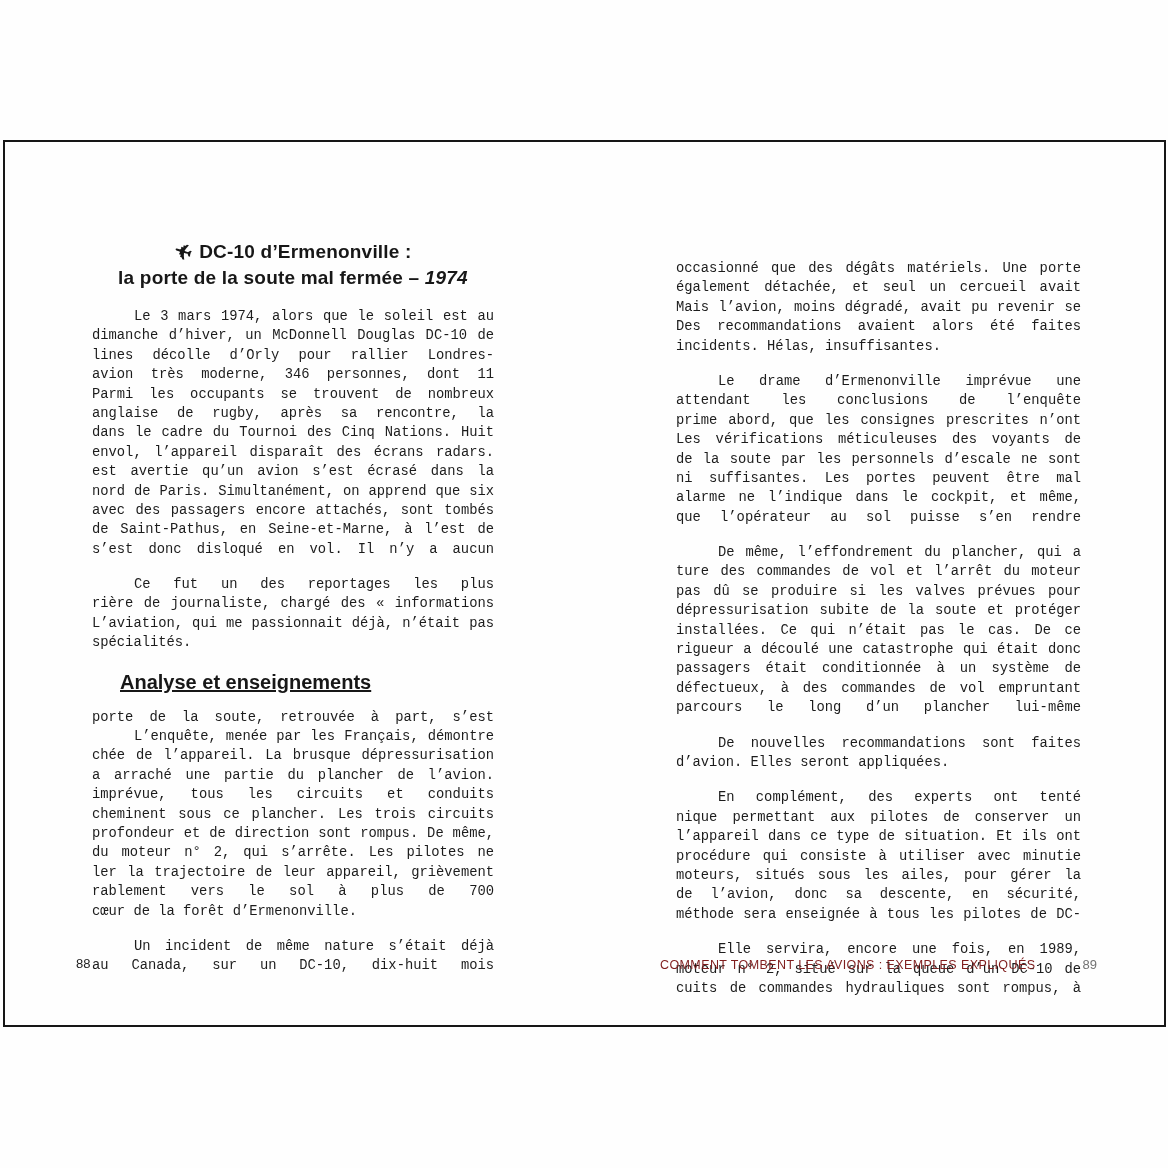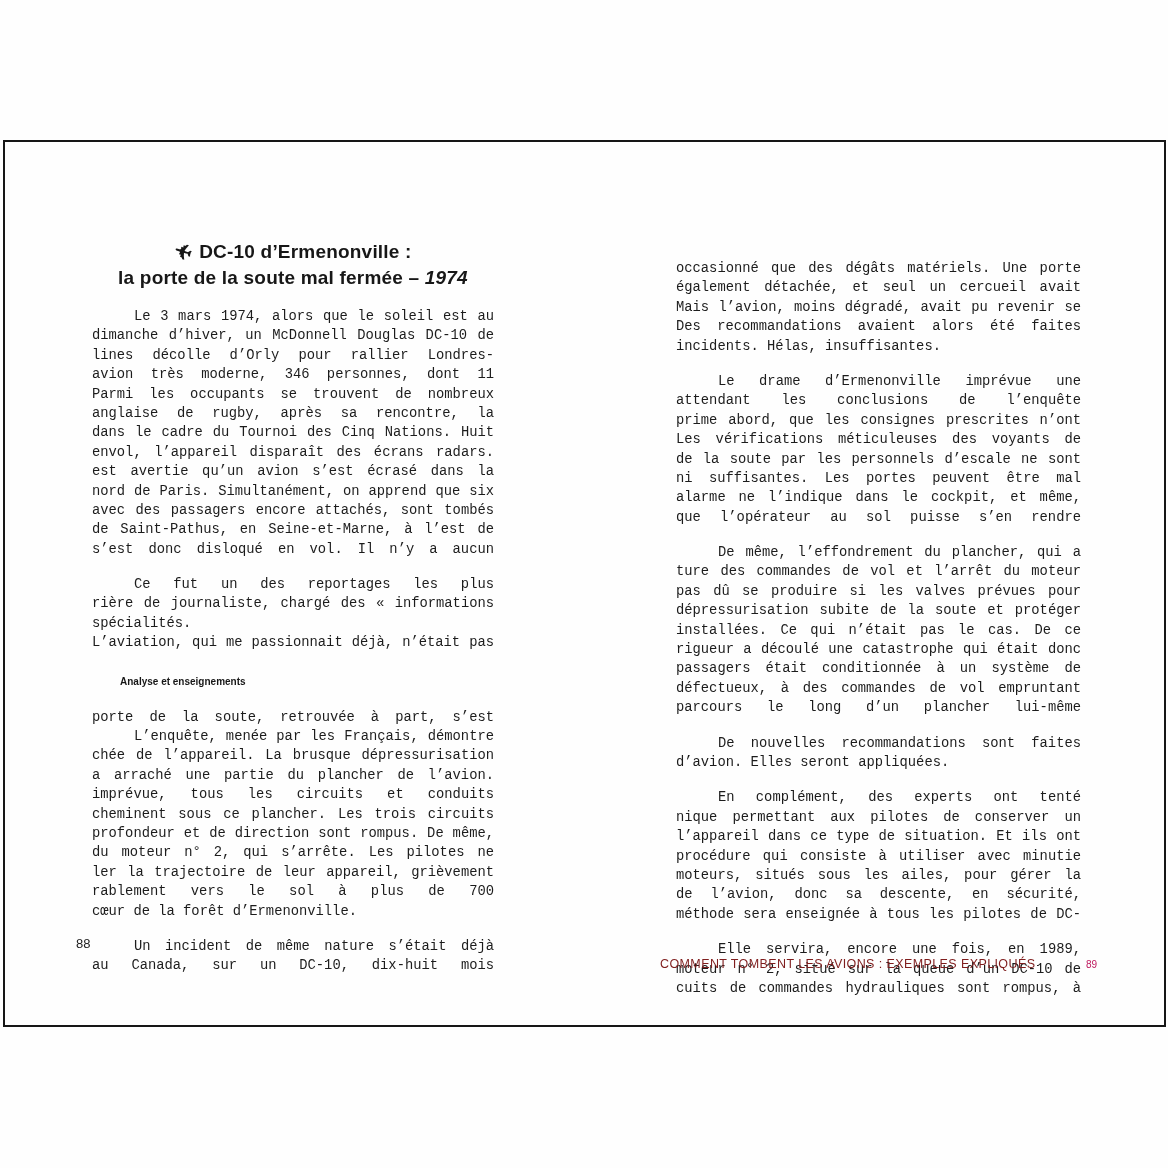--- a/index.html
+++ b/index.html
@@ -51,58 +51,59 @@
     overflow: hidden;
     text-align: justify;
     text-align-last: justify;
     white-space: normal;
   }
   .tline.last { text-align-last: left; }
   .tline.first { text-indent: 42px; }
   .subhead {
     font-family: "Liberation Sans", sans-serif;
     font-weight: 700;
-    font-size: 10px;
+    font-size: 20px;
     line-height: 20px;
     padding-left: 44px;
     margin: 19px 0 6px 0;
     color: #171717;
+    text-decoration: underline;
   }
   
   .page-right {
     position: absolute;
     left: 660px; top: 243px;
     width: 437px;
   }
   
   .pagenum-left {
     position: absolute;
-    left: 76px; top: 936px;
+    left: 76px; top: 956px;
     font-family: "Liberation Sans", sans-serif;
     font-size: 13px;
     color: #222;
   }
   .footer-right {
     position: absolute;
     left: 660px; top: 957px;
     width: 437px;
     display: flex;
     justify-content: space-between;
     align-items: baseline;
   }
   .running-title {
     font-family: "Liberation Sans", sans-serif;
     font-size: 12.5px;
     letter-spacing: 0.4px;
     color: #7f1d1d;
   }
   .pagenum-right {
     font-family: "Liberation Sans", sans-serif;
-    font-size: 10px;
-    color: #be185d;
+    font-size: 13px;
+    color: #737373;
   }
 </style>
 </head>
 <body>
 
 <div class="frame"></div>
 
 <div class="page-left">
   <div class="title">
     <div><span class="plane">✈</span><span>DC-10 d’Ermenonville :</span></div>
@@ -120,22 +121,22 @@
         <div class="tline">envol, l’appareil disparaît des écrans radars. Un peu plus tard, la police</div>
         <div class="tline">est avertie qu’un avion s’est écrasé dans la forêt d’Ermenonville, au</div>
         <div class="tline">nord de Paris. Simultanément, on apprend que six sièges d’avion,</div>
         <div class="tline">avec des passagers encore attachés, sont tombés dans un champ près</div>
         <div class="tline">de Saint-Pathus, en Seine-et-Marne, à l’est de la capitale. L’appareil</div>
         <div class="tline last">s’est donc disloqué en vol. Il n’y a aucun survivant.</div>
       </div>
       <div class="para">
         <div class="tline first">Ce fut un des reportages les plus éprouvants de ma jeune car-</div>
         <div class="tline">rière de journaliste, chargé des « informations générales » à Europe 1.</div>
+        <div class="tline">L’aviation, qui me passionnait déjà, n’était pas encore l’une de mes</div>
         <div class="tline last">spécialités.</div>
-        <div class="tline">L’aviation, qui me passionnait déjà, n’était pas encore l’une de mes</div>
       </div>
       <div class="subhead">Analyse et enseignements</div>
       <div class="para">
         <div class="tline">porte de la soute, retrouvée à part, s’est ouverte en vol, puis déta-</div>
         <div class="tline first">L’enquête, menée par les Français, démontre vite qu’une</div>
         <div class="tline">chée de l’appareil. La brusque dépressurisation de la soute qui a suivi</div>
         <div class="tline">a arraché une partie du plancher de l’avion. Hélas, situation encore</div>
         <div class="tline">imprévue, tous les circuits et conduits électriques et hydrauliques</div>
         <div class="tline">cheminent sous ce plancher. Les trois circuits des commandes de</div>
         <div class="tline">profondeur et de direction sont rompus. De même, les commandes</div>

